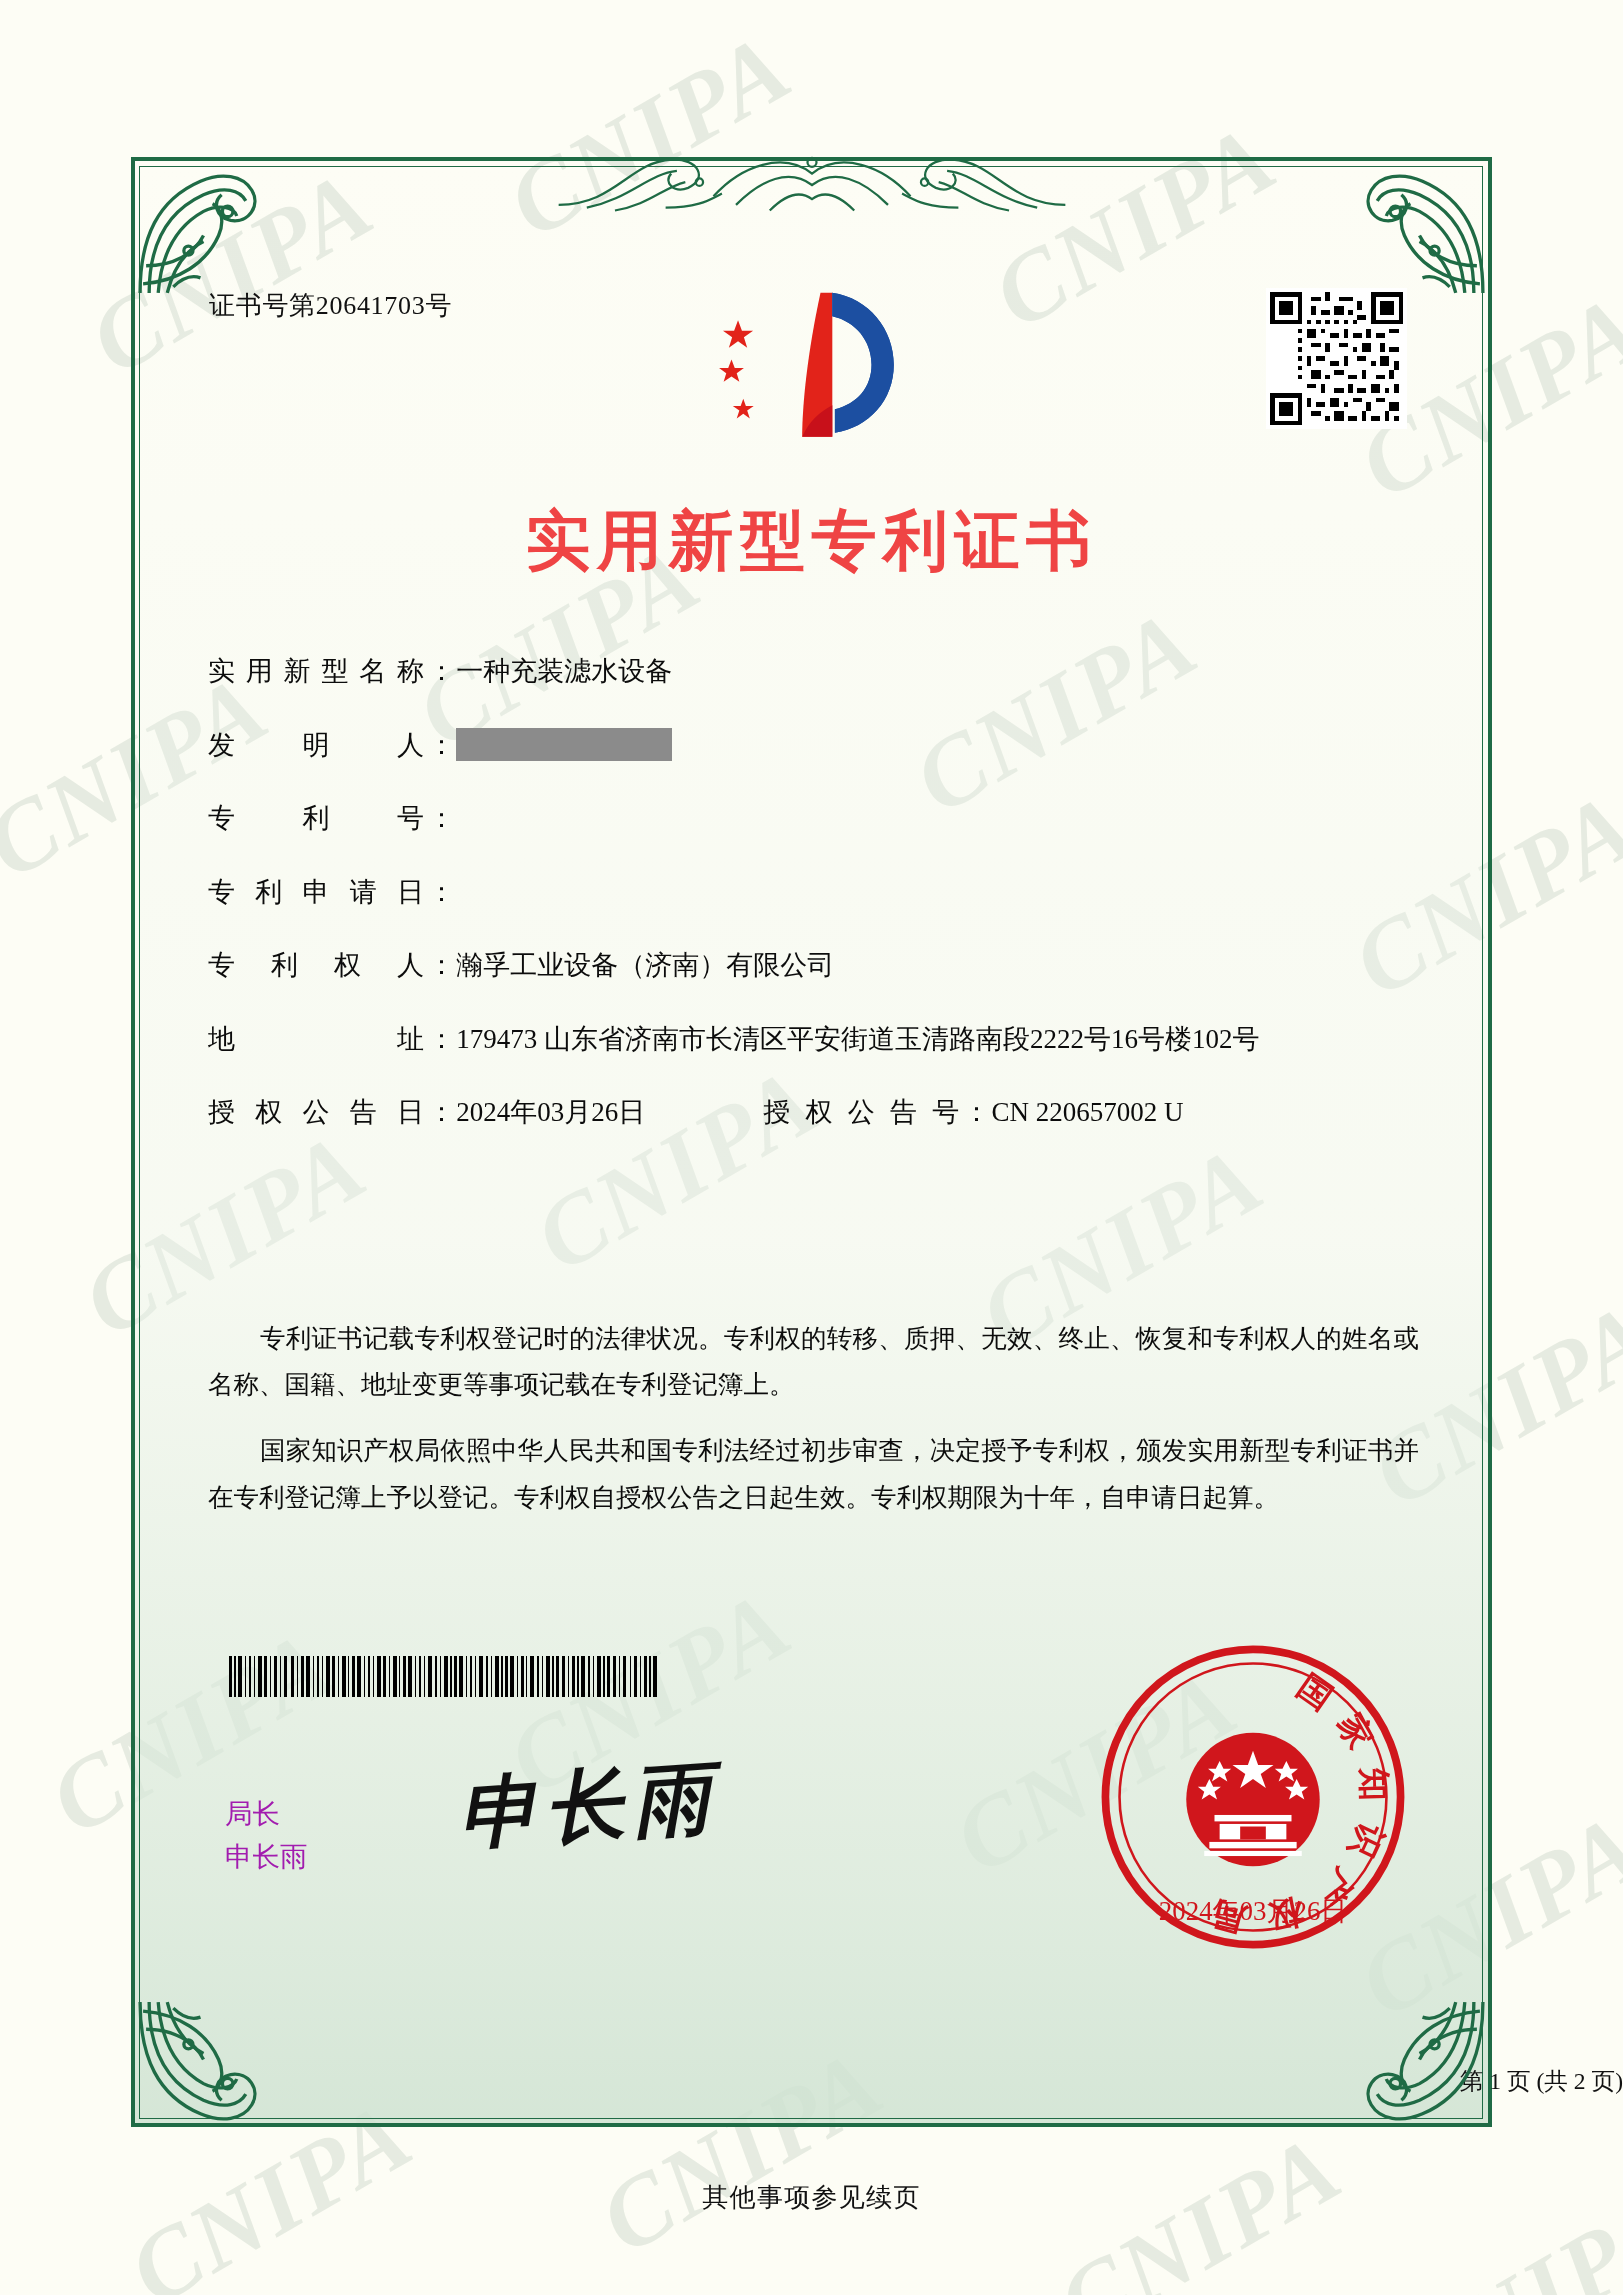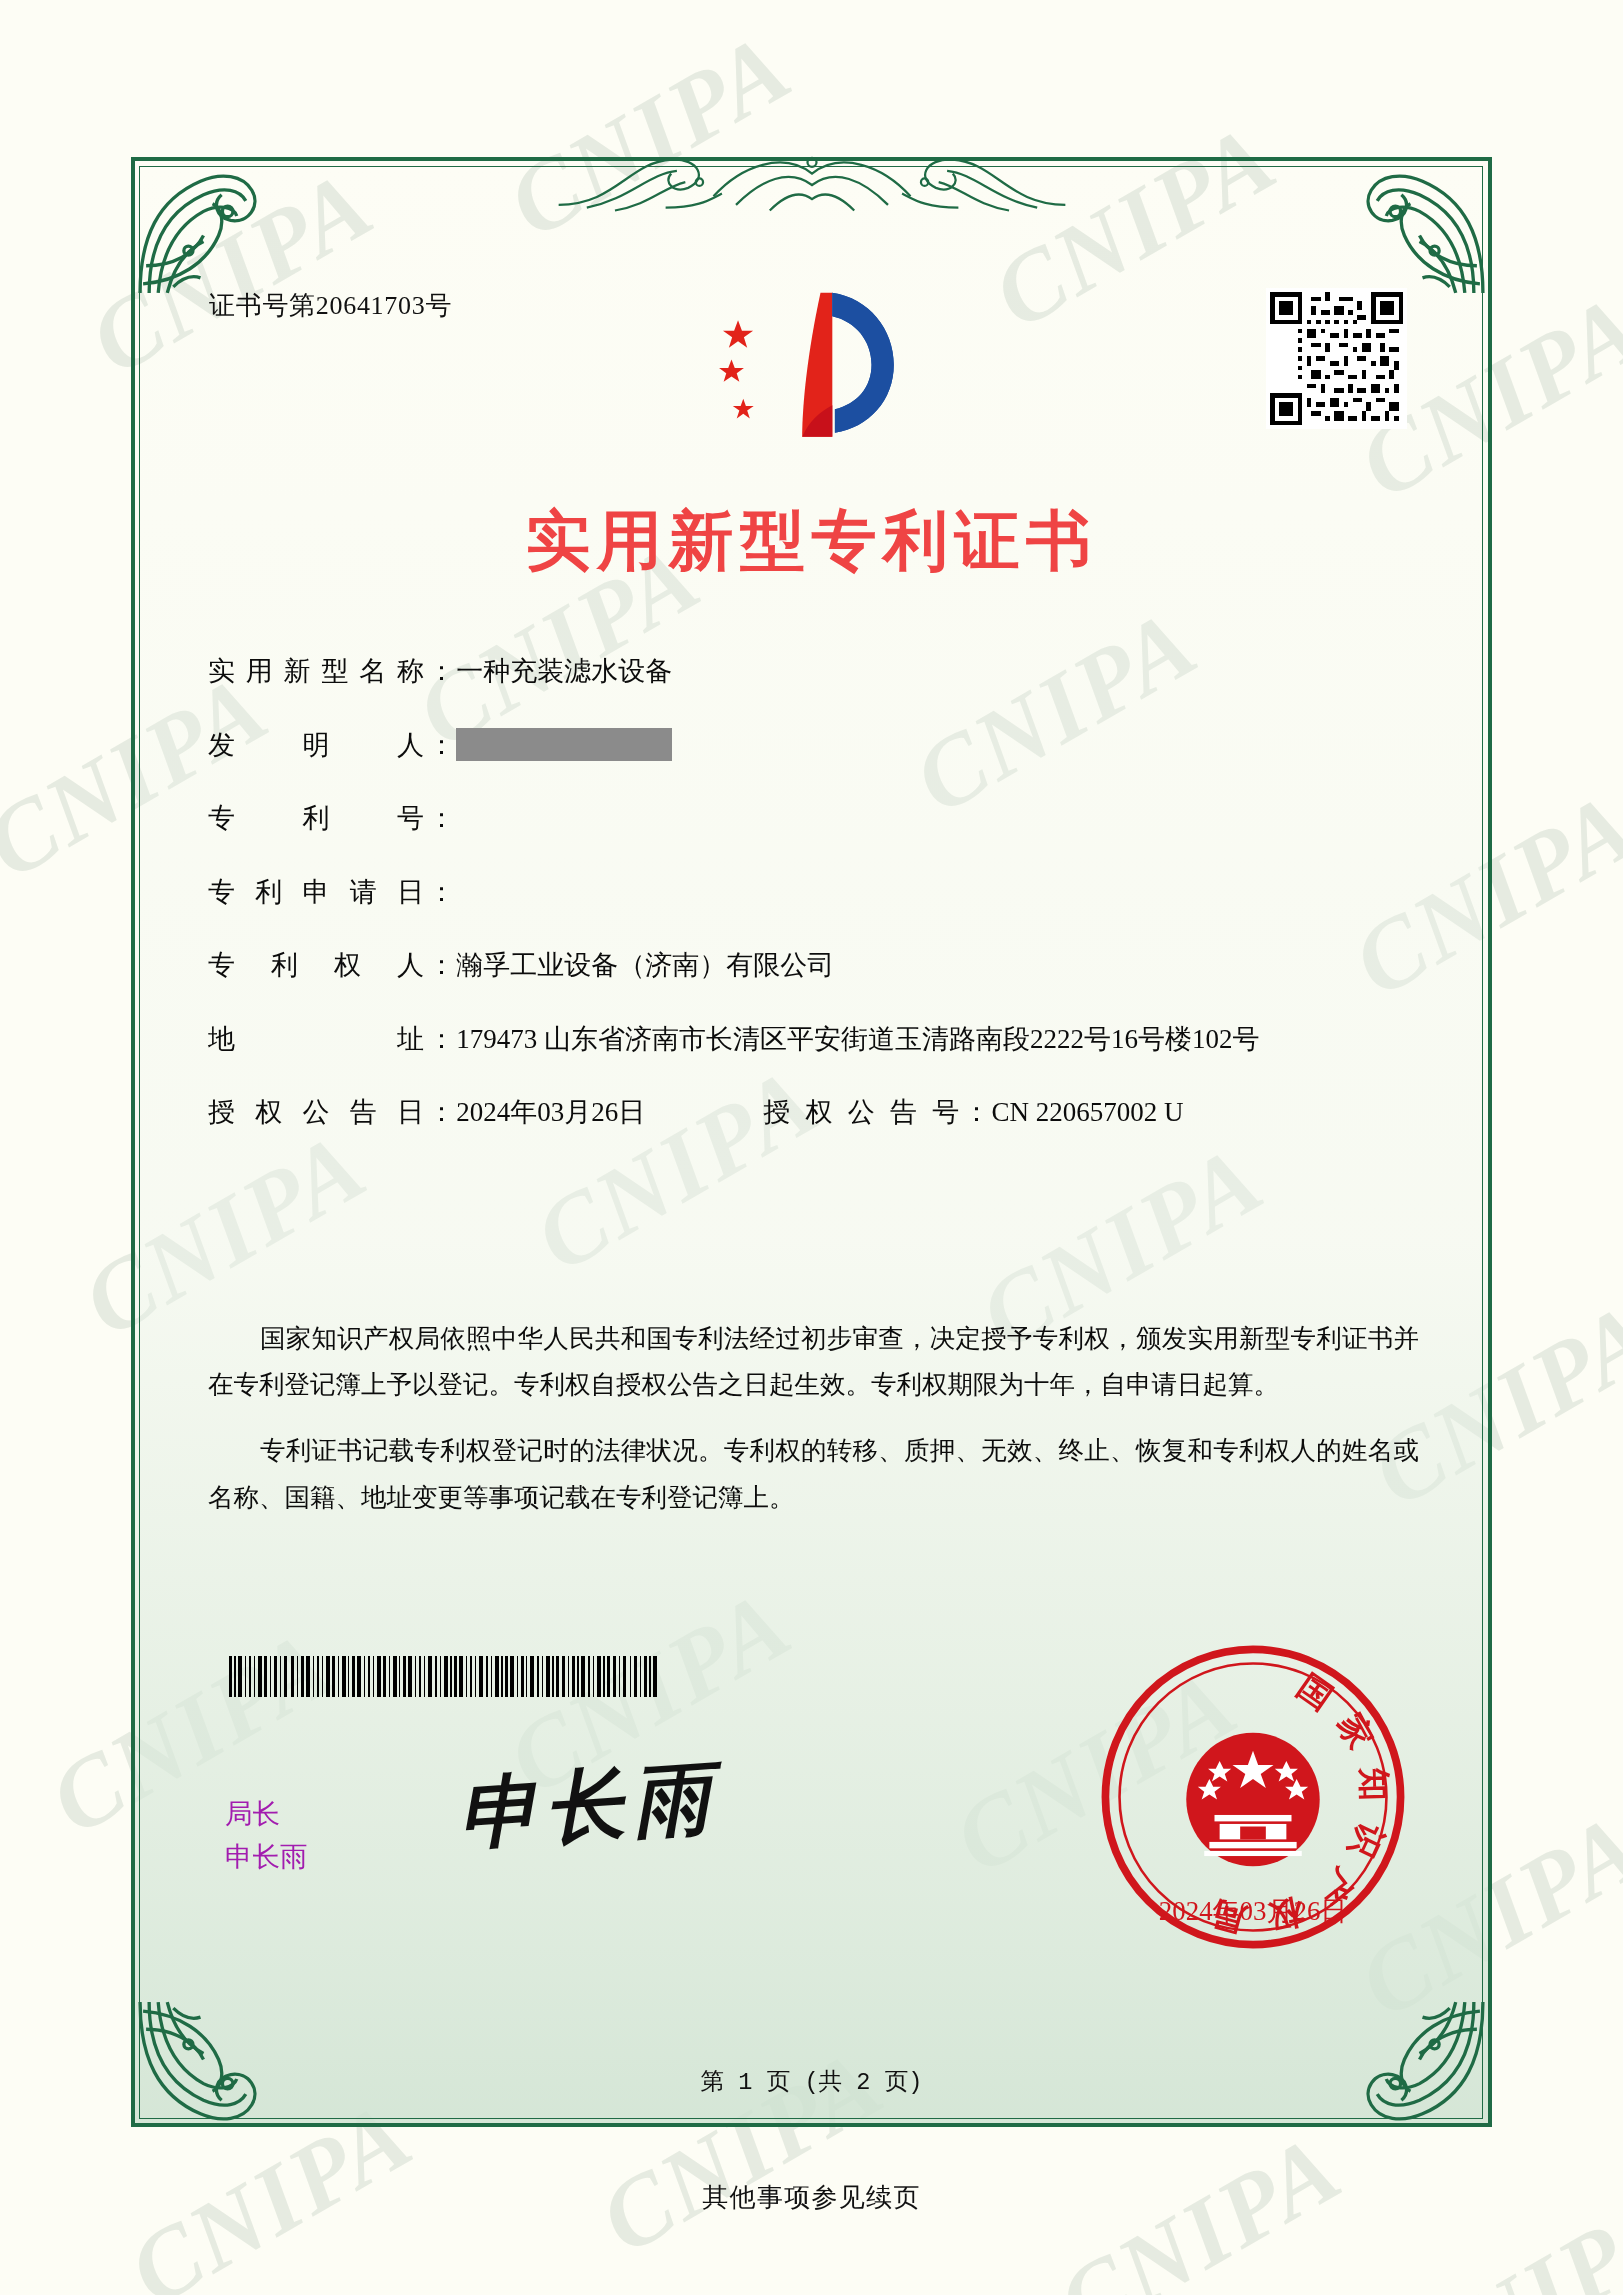--- a/index.html
+++ b/index.html
@@ -229,24 +229,23 @@
     height: 308px;
   }
   .seal svg { width: 100%; height: 100%; display: block; }
 
   
   .page-num {
     position: absolute;
     top: 2065px;
     left: 0;
     width: 100%;
-    text-align: center;
+    text-align: right;
     font-size: 23.6px;
     color: #111;
-    font-family: Liberation Mono, monospace;
   }
   .footnote {
     position: absolute;
     top: 2180px;
     left: 0;
     width: 100%;
     text-align: center;
     font-size: 26px;
     color: #111;
     letter-spacing: 1.3px;
@@ -569,22 +568,22 @@
               <span>号</span>
             </span>
             <span class="fcolon">：</span>
             <span>CN 220657002 U</span>
           </div>
         </div>
       </div>
     </div>
 
   <div class="paras" id="paras">
+      <div class="para">专利证书记载专利权登记时的法律状况。专利权的转移、质押、无效、终止、恢复和专利权人的姓名或名称、国籍、地址变更等事项记载在专利登记簿上。</div>
       <div class="para">国家知识产权局依照中华人民共和国专利法经过初步审查，决定授予专利权，颁发实用新型专利证书并在专利登记簿上予以登记。专利权自授权公告之日起生效。专利权期限为十年，自申请日起算。</div>
-      <div class="para">专利证书记载专利权登记时的法律状况。专利权的转移、质押、无效、终止、恢复和专利权人的姓名或名称、国籍、地址变更等事项记载在专利登记簿上。</div>
     </div>
 
   <div class="barcode">
     <svg viewBox="0 0 330 30" preserveAspectRatio="none" shape-rendering="crispEdges">
       <g fill="#000">
         <rect x="0" y="0" width="2" height="30"></rect>
           <rect x="4" y="0" width="1" height="30"></rect>
         <rect x="7" y="0" width="3" height="30"></rect>
           <rect x="12" y="0" width="1" height="30"></rect>
         <rect x="15" y="0" width="2" height="30"></rect>

